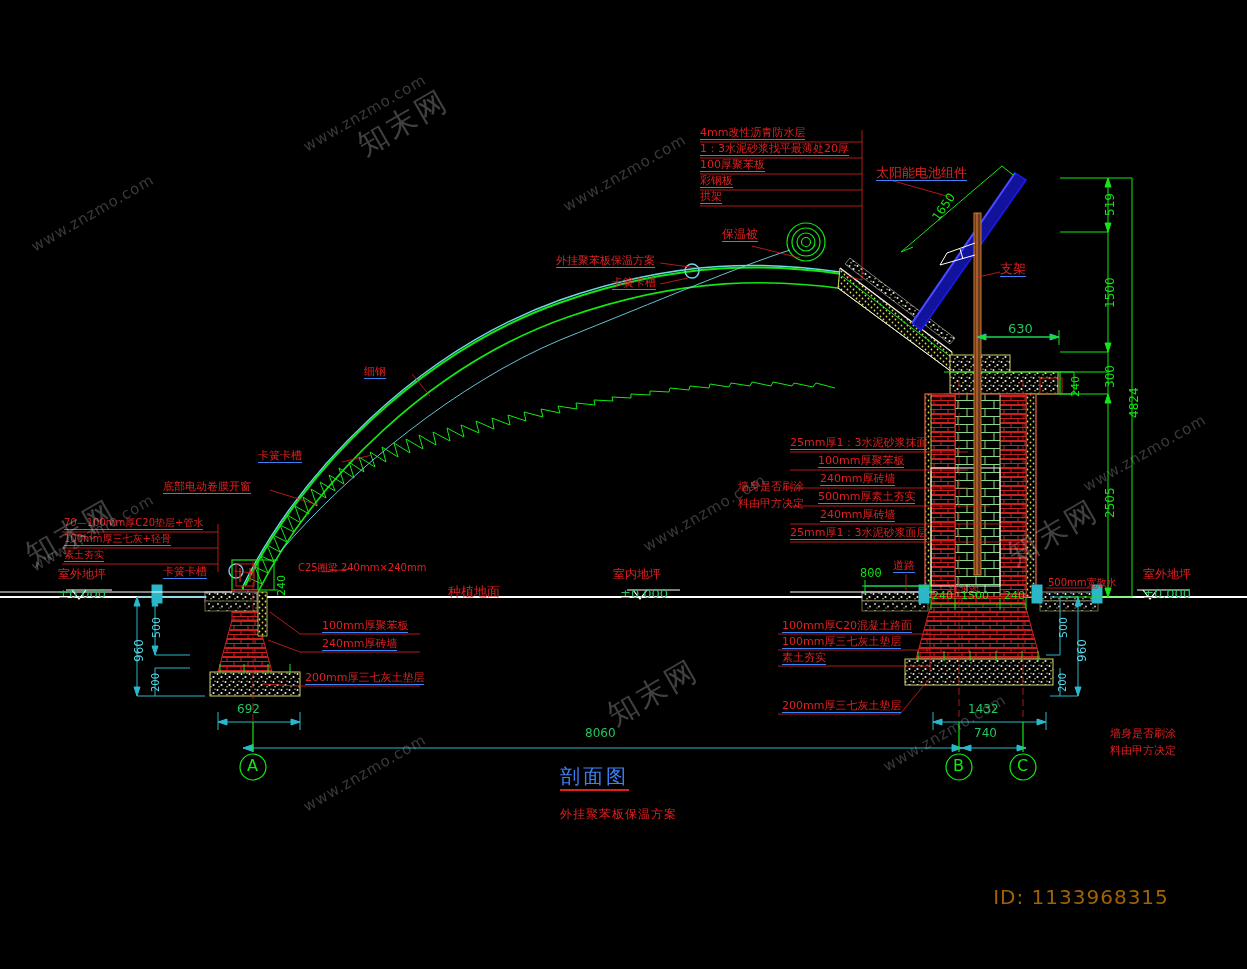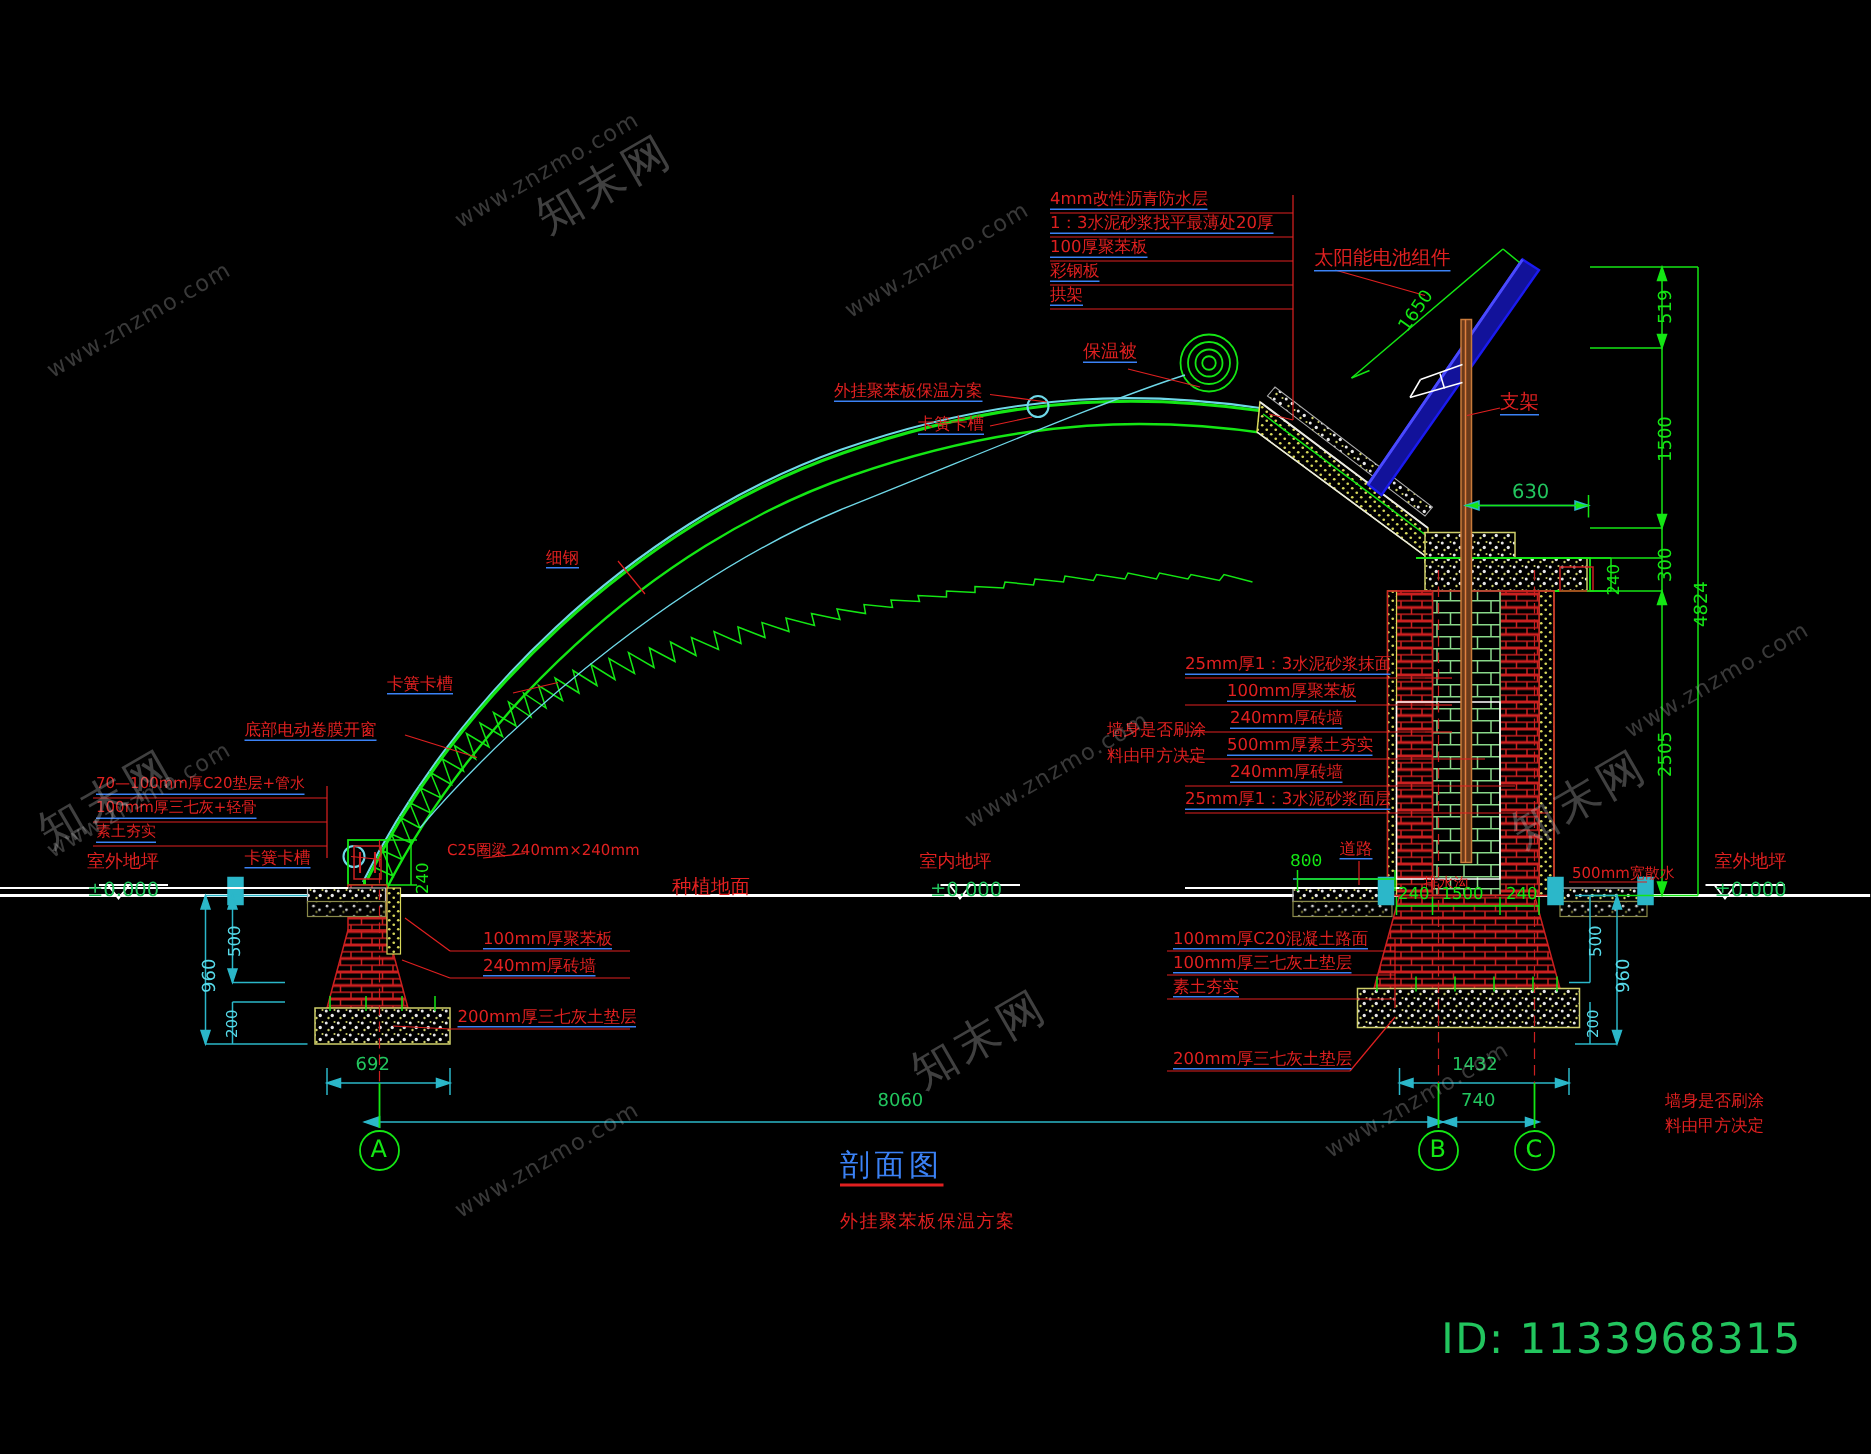--- a/index.html
+++ b/index.html
@@ -81,22 +81,22 @@
     width: 300px;
   }
   #brand .bmark {
     color: #b9b9b9;
     font-size: 56px;
     letter-spacing: 6px;
     line-height: 1;
     font-family: "DejaVu Sans", "Liberation Sans", sans-serif;
   }
   #brand .bid {
-    color: #22c55e;
-    font-size: 28px;
+    color: #a16207;
+    font-size: 20px;
     letter-spacing: 1px;
     margin-top: 8px;
     font-family: "DejaVu Sans", "Liberation Sans", sans-serif;
   }
 </style>
 </head>
 <body>
 
 <div id="root">
 

